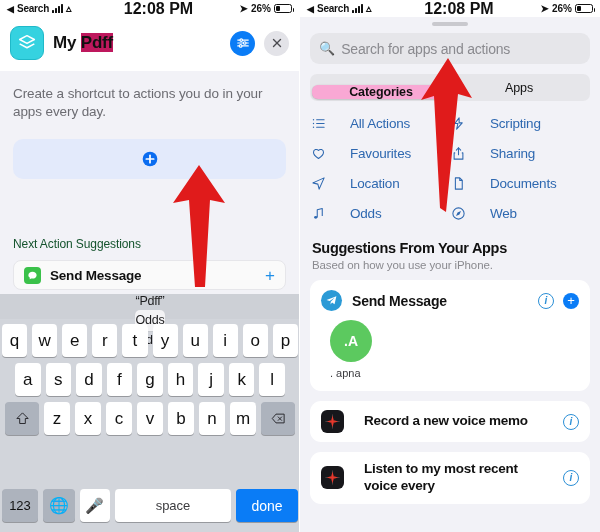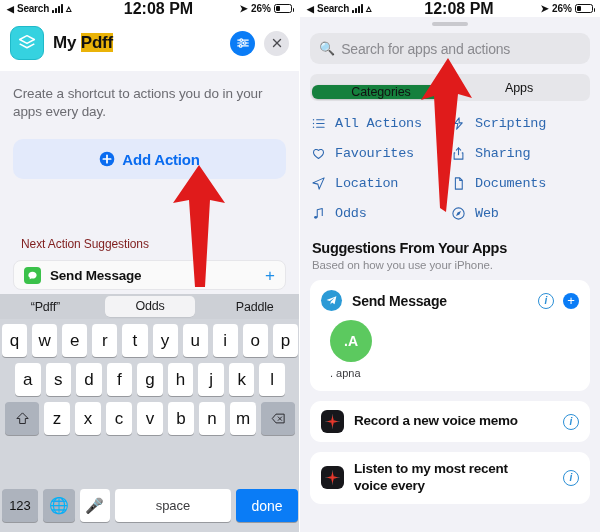--- a/index.html
+++ b/index.html
@@ -37,51 +37,51 @@
   
   .left .sheet { background: #f2f2f7; height: 515px; position: relative; }
   .titlebar { background: #ffffff; padding: 9px 10px 11px 10px; display: flex; align-items: center; gap: 9px; }
   .app-icon {
     width: 34px; height: 34px; border-radius: 9px;
     background: #35d2e0; border: 1.5px solid #1fb9c9;
     display: flex; align-items: center; justify-content: center; flex: none;
   }
   .app-icon svg { width: 22px; height: 22px; }
   .shortcut-name { font-size: 17px; font-weight: bold; color: #111; letter-spacing: -.2px; white-space: nowrap; }
-  .shortcut-name .sel { background: #eab308; }
+  .shortcut-name .sel { background: #be185d; }
   .title-actions { margin-left: auto; display: flex; align-items: center; gap: 9px; }
   .circle-btn { width: 25px; height: 25px; border-radius: 50%; display: flex; align-items: center; justify-content: center; flex:none; }
   .circle-btn.blue { background: #0a7cf6; }
   .circle-btn.grey { background: #e3e3e8; }
   .circle-btn svg { width: 14px; height: 14px; }
 
   .body-pad { padding: 14px 13px 0 13px; }
   .desc { font-size: 13.5px; color: #6c6c72; line-height: 1.35; letter-spacing: -.1px; }
   .add-action {
     margin-top: 18px; height: 40px; border-radius: 10px; background: #e3eafb;
     display: flex; align-items: center; justify-content: center; gap: 7px;
   }
   .add-action .plus-ic { width: 16px; height: 16px; }
   .add-action span { font-size: 15px; font-weight: bold; color: #0a6cf0; letter-spacing: -.2px; }
 
-  .nas-label { margin-top: 58px; font-size: 12px; color: #7f1d1d; font-weight: 500; letter-spacing: -.1px; margin-left: 8px; }
+  .nas-label { margin-top: 58px; font-size: 12px; color: #14532d; font-weight: 500; letter-spacing: -.1px; }
   .sug-row {
     margin-top: 9px; height: 30px; background: #fafafa; border: 1px solid #e6e6ea;
     border-radius: 8px; display: flex; align-items: center; padding: 0 10px; gap: 9px;
   }
   .sug-row .mini-icon { width: 17px; height: 17px; border-radius: 4px; flex: none; display:flex; align-items:center; justify-content:center; }
   .mini-icon.green { background: #3ac14a; }
   .mini-icon.purple { background: #5b54d6; }
   .mini-icon svg { width: 11px; height: 11px; }
   .sug-row .label { font-size: 13.5px; font-weight: bold; color: #111; letter-spacing: -.2px; }
   .sug-row .plus { margin-left: auto; color: #1f8fe8; font-size: 17px; line-height: 1; font-weight: 300; }
 
   
   .keyboard { position: absolute; left: 0; bottom: 0; width: 300px; background: #d2d5db; }
-  .predbar { height: 25px; display: flex; align-items: center; background: #cdd0d6; }
+  .predbar { height: 25px; display: flex; align-items: center; background: #cdd0d6; flex-direction: column; }
   .pred { flex: 1; text-align: center; font-size: 12.5px; color: #1c1c1e; letter-spacing: -.2px; }
   .pred.boxed { background: #f3f3f5; border-radius: 5px; margin: 2px 14px; line-height: 21px; box-shadow: 0 .5px 0 rgba(0,0,0,.1); }
   .kbrows { padding: 5px 2px 4px 2px; }
   .krow { display: flex; justify-content: center; gap: 5px; margin-bottom: 6px; }
   .key {
     background: #ffffff; border-radius: 4px; height: 33px; width: 26px;
     display: flex; align-items: center; justify-content: center;
     font-size: 17px; color: #111; box-shadow: 0 1px 0 rgba(0,0,0,.28);
   }
   .krow.r2 { padding: 0 13px; }
@@ -100,44 +100,44 @@
   .searchwrap { padding: 7px 10px 0 10px; }
   .searchbar {
     height: 31px; border-radius: 9px; background: #e6e6ea;
     display: flex; align-items: center; gap: 6px; padding: 0 9px;
   }
   .searchbar .s-ic { color: #8a8a8f; font-size: 13px; }
   .searchbar .s-ph { font-size: 14px; color: #8a8a8f; letter-spacing: -.2px; }
   .segwrap { padding: 10px 10px 0 10px; }
   .segment { height: 27px; background: #e6e6ea; border-radius: 7px; display: flex; padding: 2px; }
   .seg { flex: 1; display: flex; align-items: center; justify-content: center; font-size: 12.5px; color: #111; border-radius: 6px; letter-spacing: -.1px; }
-  .seg.active { background: #15803d; font-weight: normal; box-shadow: 0 .5px 1.5px rgba(0,0,0,.25); margin-top: 9px; }
+  .seg.active { background: #f9a8d4; font-weight: bold; box-shadow: 0 .5px 1.5px rgba(0,0,0,.25); margin-top: 9px; }
 
   .cats { padding: 14px 10px 0 10px; display: grid; grid-template-columns: 1fr 1fr; row-gap: 13px; }
-  .cat { display: flex; align-items: center; gap: 8px; font-family: Liberation Mono, monospace; }
+  .cat { display: flex; align-items: center; gap: 23px; }
   .cat .c-ic { width: 17px; height: 17px; display: flex; align-items: center; justify-content: center; color: #2e68b0; flex: none; }
   .cat .c-ic svg { width: 15px; height: 15px; }
   .cat .c-lb { font-size: 13.5px; color: #2e68b0; letter-spacing: -.2px; }
 
   .sugg-head { padding: 18px 12px 0 12px; }
   .sugg-head h3 { font-size: 14.5px; font-weight: bold; color: #111; letter-spacing: -.3px; }
   .sugg-head p { font-size: 11.5px; color: #8a8a8f; margin-top: 3px; letter-spacing: -.1px; }
 
   .card { margin: 9px 10px 0 10px; background: #ffffff; border-radius: 11px; overflow: hidden; }
   .card-head { display: flex; align-items: center; gap: 10px; padding: 10px 11px 0 11px; }
   .tg-icon { width: 21px; height: 21px; border-radius: 50%; background: #2b9ad6; display: flex; align-items: center; justify-content: center; flex: none; }
   .tg-icon svg { width: 13px; height: 13px; }
   .card-head .t { font-size: 14px; font-weight: bold; color: #111; letter-spacing: -.2px; }
   .card-head .acts { margin-left: auto; display: flex; align-items: center; gap: 9px; }
   .info-ic { width: 16px; height: 16px; border-radius: 50%; border: 1.2px solid #2b8fd6; color: #2b8fd6; font-size: 10px; display: flex; align-items: center; justify-content: center; font-style: italic; font-weight: bold; }
   .plus-ic-b { width: 16px; height: 16px; border-radius: 50%; background: #0a7cf6; color: #fff; font-size: 13px; display: flex; align-items: center; justify-content: center; line-height: 1; }
   .avatar { width: 42px; height: 42px; border-radius: 50%; background: #5cc95f; color: #fff; display: flex; align-items: center; justify-content: center; font-size: 14px; font-weight: bold; margin: 9px 0 0 20px; }
   .contact-name { font-size: 11px; color: #3c3c40; margin: 5px 0 12px 20px; }
 
-  .row-card { margin: 10px 10px 0 10px; background: #ffffff; border-radius: 11px; display: flex; align-items: center; gap: 10px; padding: 9px 11px; }
+  .row-card { margin: 10px 10px 0 10px; background: #ffffff; border-radius: 11px; display: flex; align-items: center; gap: 20px; padding: 9px 11px; }
   .vm-icon { width: 23px; height: 23px; border-radius: 6px; background: #17171b; display: flex; align-items: center; justify-content: center; flex: none; }
   .vm-icon svg { width: 17px; height: 17px; }
   .row-card .t { font-size: 13.5px; font-weight: bold; color: #111; letter-spacing: -.25px; line-height: 1.25; }
   .row-card .info-ic { margin-left: auto; flex: none; }
 
   
   .arrow { position: absolute; pointer-events: none; z-index: 20; }
 </style>
 </head>
 <body>
@@ -202,21 +202,20 @@
         <div class="desc">Create a shortcut to actions you do in your apps every day.</div>
 
         <div class="add-action">
           <span class="plus-ic">
             <svg viewBox="0 0 24 24">
                 <circle cx="12" cy="12" r="11" fill="#0a6cf0"></circle>
               <line x1="12" y1="6.5" x2="12" y2="17.5" stroke="#fff" stroke-width="2.6" stroke-linecap="round"></line>
               <line x1="6.5" y1="12" x2="17.5" y2="12" stroke="#fff" stroke-width="2.6" stroke-linecap="round"></line>
               </svg>
           </span>
-          <span>Add Action</span>
         </div>
 
         <div class="nas-label">Next Action Suggestions</div>
 
         <div class="sug-row">
           <span class="mini-icon green">
             <svg viewBox="0 0 24 24" fill="#fff">
                 <path d="M12 4C7 4 3 7.2 3 11.2c0 2.3 1.3 4.3 3.4 5.6L5.6 20l3.6-1.6c.9.2 1.8.3 2.8.3 5 0 9-3.2 9-7.5S17 4 12 4z"></path>
               </svg>
           </span>

